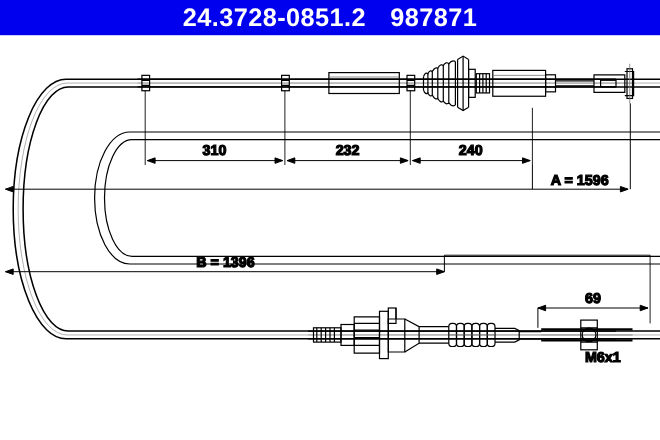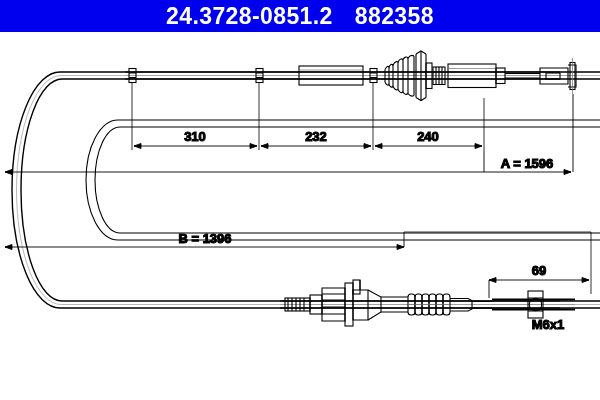--- a/index.html
+++ b/index.html
@@ -64,21 +64,21 @@
     fill: #000000;
   }
 </style>
 </head>
 <body>
 
 <div id="sheet">
 
   <div id="header-bar">
     <span class="header-text">24.3728-0851.2</span>
-    <span class="header-text">882358</span>
+    <span class="header-text">987871</span>
   </div>
 
   <div id="drawing-area">
     <svg class="draw" viewBox="0 0 600 368" xmlns="http://www.w3.org/2000/svg">
 
       <g fill="none" stroke="#000000" stroke-width="1.1" stroke-linecap="butt" stroke-linejoin="miter">
 
         <g>
           <path d="M 600,40 L 60,40 A 48,118 0 0 0 60,276 L 600,276" stroke-width="1.4"></path>
           <path d="M 600,47 L 62,47 A 41,111 0 0 0 62,269 L 600,269" stroke-width="1.4"></path>

